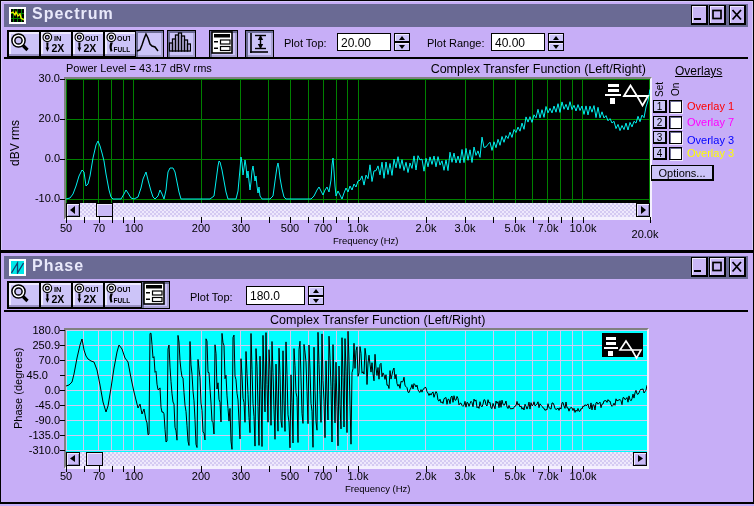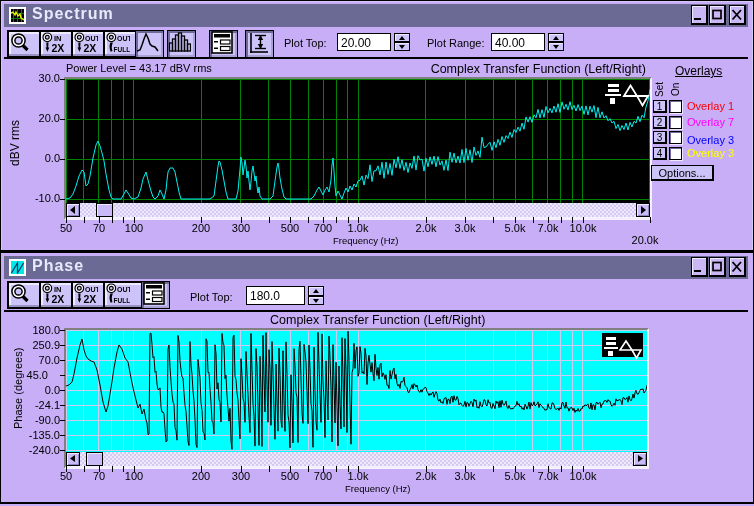--- a/index.html
+++ b/index.html
@@ -260,21 +260,21 @@
 <div class="xlab" style="left:181px;top:222px">200</div>
 <div class="xlab" style="left:221px;top:222px">300</div>
 <div class="xlab" style="left:270px;top:222px">500</div>
 <div class="xlab" style="left:303px;top:222px">700</div>
 <div class="xlab" style="left:338px;top:222px">1.0k</div>
 <div class="xlab" style="left:406px;top:222px">2.0k</div>
 <div class="xlab" style="left:445px;top:222px">3.0k</div>
 <div class="xlab" style="left:495px;top:222px">5.0k</div>
 <div class="xlab" style="left:528px;top:222px">7.0k</div>
 <div class="xlab" style="left:563px;top:222px">10.0k</div>
-<div class="xlab" style="left:625px;top:234px">20.0k</div>
+<div class="xlab" style="left:625px;top:228px">20.0k</div>
 <div class="lab" style="left:333px;top:235px;font-size:9.5px;">Frequency (Hz)</div>
 
 <div class="lab" style="left:675px;top:64px;text-decoration:underline;font-size:12px;">Overlays</div>
 <div class="vtext" style="left:654px;top:97px;font-size:10px;">Set</div>
 <div class="vtext" style="left:670px;top:96px;font-size:10px;">On</div>
 <div class="setbtn" style="left:653px;top:100px;">1</div>
 <div class="chk" style="left:669px;top:100px;"></div>
 <div class="ovl" style="left:687px;top:100px;color:#ff0000;">Overlay 1</div>
 <div class="setbtn" style="left:653px;top:116px;">2</div>
 <div class="chk" style="left:669px;top:116px;"></div>
@@ -430,24 +430,24 @@
           <path d="M4 2 L4 9 L9 5.5 Z" fill="#000"></path>
         </svg></div>
 </div>
 </div>
 
 <div class="ylab" style="left:16px;top:324px;">180.0</div>
 <div class="ylab" style="left:16px;top:339px;">250.9</div>
 <div class="ylab" style="left:16px;top:354px;">70.0</div>
 <div class="ylab" style="left:4px;top:369px;">45.0</div>
 <div class="ylab" style="left:16px;top:384px;">0.0</div>
-<div class="ylab" style="left:16px;top:399px;">-24.1</div>
+<div class="ylab" style="left:16px;top:399px;">-45.0</div>
 <div class="ylab" style="left:16px;top:414px;">-90.0</div>
 <div class="ylab" style="left:16px;top:429px;">-135.0</div>
-<div class="ylab" style="left:16px;top:444px;">-240.0</div>
+<div class="ylab" style="left:16px;top:444px;">-310.0</div>
 <div class="ytick" style="left:60px;top:330px;"></div>
 <div class="ytick" style="left:60px;top:345px;"></div>
 <div class="ytick" style="left:60px;top:360px;"></div>
 <div class="ytick" style="left:60px;top:375px;"></div>
 <div class="ytick" style="left:60px;top:390px;"></div>
 <div class="ytick" style="left:60px;top:405px;"></div>
 <div class="ytick" style="left:60px;top:420px;"></div>
 <div class="ytick" style="left:60px;top:435px;"></div>
 <div class="ytick" style="left:60px;top:450px;"></div>
 <div class="vtext" style="left:12px;top:429px;">Phase (degrees)</div>

